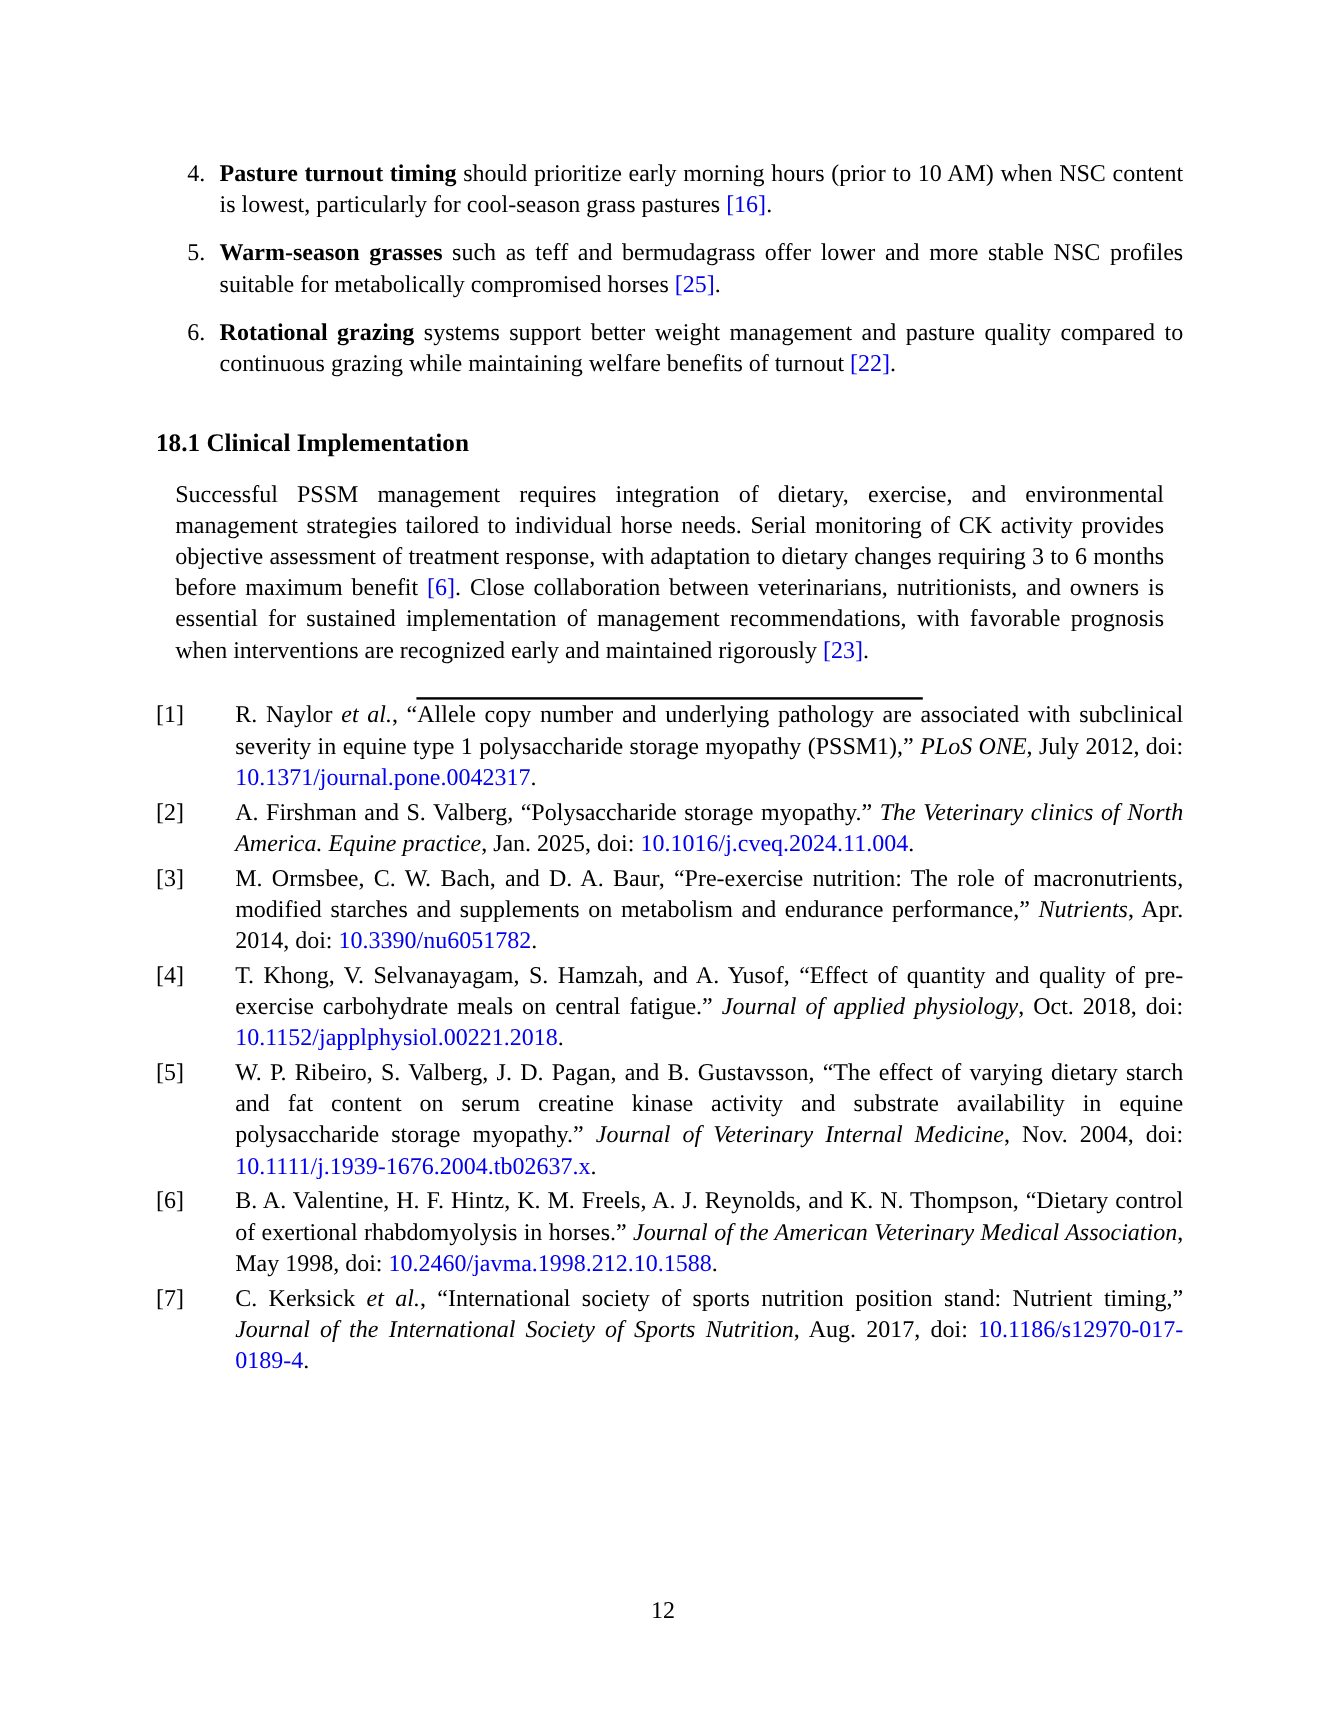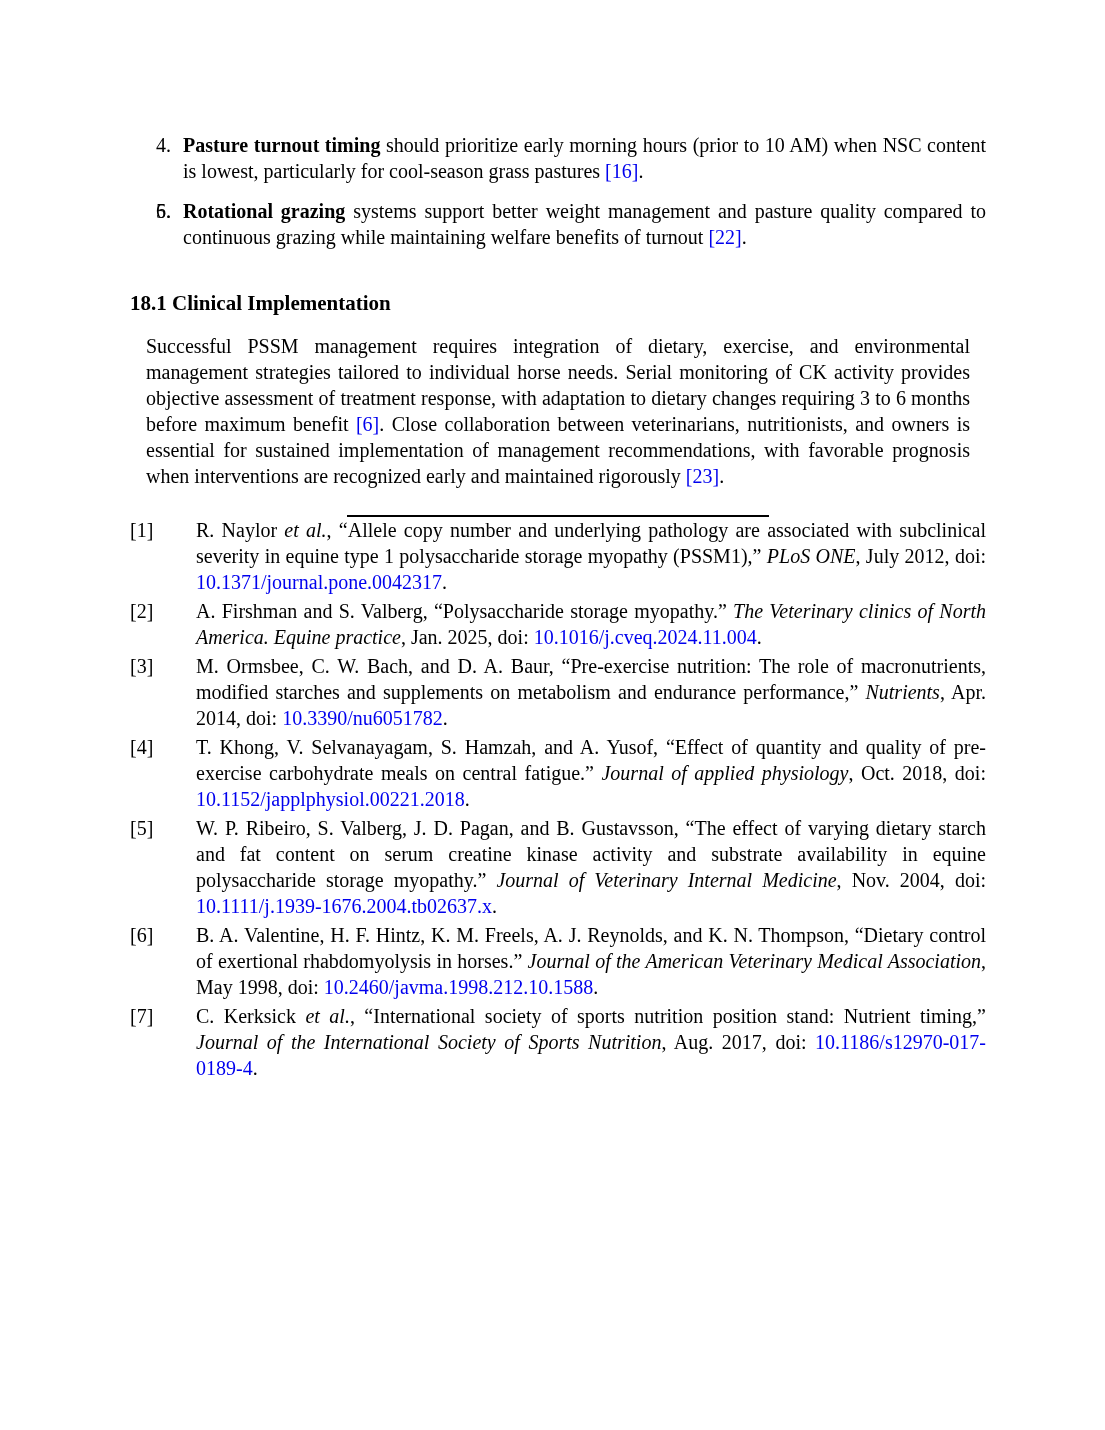--- a/index.html
+++ b/index.html
@@ -77,21 +77,21 @@
   }
 </style>
 </head>
 <body>
 
 <div class="page">
   <div class="content">
 
     <div class="num-list">
         <div class="num-item"><span class="marker">4.</span><span><span class="seg-bold">Pasture turnout timing</span><span class="seg-plain"> should prioritize early morning hours (prior to 10 AM) when NSC content is lowest, particularly for cool-season grass pastures </span><span class="seg-cite" style="color: rgb(0, 0, 238); margin-top: 36px;">[16]</span><span class="seg-plain">.</span></span></div>
-        <div class="num-item"><span class="marker">5.</span></div>
+        <div class="num-item"><span class="marker">5.</span><span><span class="seg-bold">Warm-season grasses</span><span class="seg-plain"> such as teff and bermudagrass offer lower and more stable NSC profiles suitable for metabolically compromised horses </span><span class="seg-cite" style="color: rgb(0, 0, 238);">[25]</span><span class="seg-plain">.</span></span></div>
         <div class="num-item"><span class="marker">6.</span><span><span class="seg-bold">Rotational grazing</span><span class="seg-plain"> systems support better weight management and pasture quality compared to continuous grazing while maintaining welfare benefits of turnout </span><span class="seg-cite" style="color: rgb(0, 0, 238);">[22]</span><span class="seg-plain">.</span></span></div>
       </div>
 
     <h2 class="subsection">18.1 Clinical Implementation</h2>
 
     <p class="body-para"><span class="seg-plain">Successful PSSM management requires integration of dietary, exercise, and environmental management strategies tailored to individual horse needs.  Serial monitoring of CK activity provides objective assessment of treatment response, with adaptation to dietary changes requiring 3 to 6 months before maximum benefit </span><span class="seg-cite" style="color: rgb(0, 0, 238);">[6]</span><span class="seg-plain">.  Close collaboration between veterinarians, nutritionists, and owners is essential for sustained implementation of management recommendations, with favorable prognosis when interventions are recognized early and maintained rigorously </span><span class="seg-cite" style="color: rgb(0, 0, 238);">[23]</span><span class="seg-plain">.</span></p>
 
     <div class="divider"></div>
 
 
@@ -100,13 +100,14 @@
         <div class="ref-entry"><span class="ref-label">[2]</span><span><span class="seg-plain">A. Firshman and S. Valberg, “Polysaccharide storage myopathy.” </span><span class="seg-italic">The Veterinary clinics of North America. Equine practice</span><span class="seg-plain">, Jan. 2025, doi: </span><span class="seg-link" style="color: rgb(0, 0, 238);">10.1016/j.cveq.2024.11.004</span><span class="seg-plain">.</span></span></div>
         <div class="ref-entry"><span class="ref-label">[3]</span><span><span class="seg-plain">M. Ormsbee, C. W. Bach, and D. A. Baur, “Pre-exercise nutrition:  The role of macronutrients, modified starches and supplements on metabolism and endurance performance,” </span><span class="seg-italic">Nutrients</span><span class="seg-plain">, Apr. 2014, doi: </span><span class="seg-link" style="color: rgb(0, 0, 238);">10.3390/nu6051782</span><span class="seg-plain">.</span></span></div>
         <div class="ref-entry"><span class="ref-label">[4]</span><span><span class="seg-plain">T. Khong, V. Selvanayagam, S. Hamzah, and A. Yusof, “Effect of quantity and quality of pre-exercise carbohydrate meals on central fatigue.” </span><span class="seg-italic">Journal of applied physiology</span><span class="seg-plain">, Oct. 2018, doi: </span><span class="seg-link" style="color: rgb(0, 0, 238);">10.1152/japplphysiol.00221.2018</span><span class="seg-plain">.</span></span></div>
         <div class="ref-entry"><span class="ref-label">[5]</span><span><span class="seg-plain">W. P. Ribeiro, S. Valberg, J. D. Pagan, and B. Gustavsson, “The effect of varying dietary starch and fat content on serum creatine kinase activity and substrate availability in equine polysaccharide storage myopathy.” </span><span class="seg-italic">Journal of Veterinary Internal Medicine</span><span class="seg-plain">, Nov. 2004, doi: </span><span class="seg-link" style="color: rgb(0, 0, 238);">10.1111/j.1939-1676.2004.tb02637.x</span><span class="seg-plain">.</span></span></div>
         <div class="ref-entry"><span class="ref-label">[6]</span><span><span class="seg-plain">B. A. Valentine, H. F. Hintz, K. M. Freels, A. J. Reynolds, and K. N. Thompson, “Dietary control of exertional rhabdomyolysis in horses.” </span><span class="seg-italic">Journal of the American Veterinary Medical Association</span><span class="seg-plain">, May 1998, doi: </span><span class="seg-link" style="color: rgb(0, 0, 238);">10.2460/javma.1998.212.10.1588</span><span class="seg-plain">.</span></span></div>
         <div class="ref-entry"><span class="ref-label">[7]</span><span><span class="seg-plain">C. Kerksick </span><span class="seg-italic">et al.</span><span class="seg-plain">, “International society of sports nutrition position stand:  Nutrient timing,” </span><span class="seg-italic">Journal of the International Society of Sports Nutrition</span><span class="seg-plain">, Aug.  2017, doi: </span><span class="seg-link" style="color: rgb(0, 0, 238);">10.1186/s12970-017-0189-4</span><span class="seg-plain">.</span></span></div>
       </div>
 
   </div>
 
+  <div class="page-number">12</div>
 </div>
 
 </body></html>

